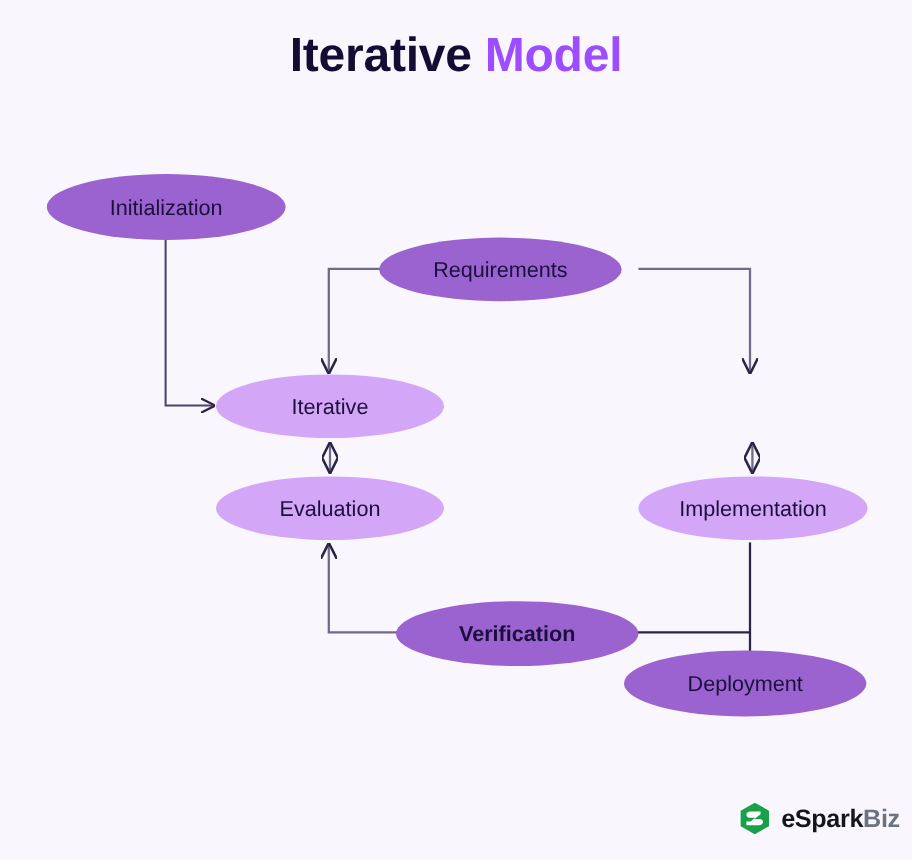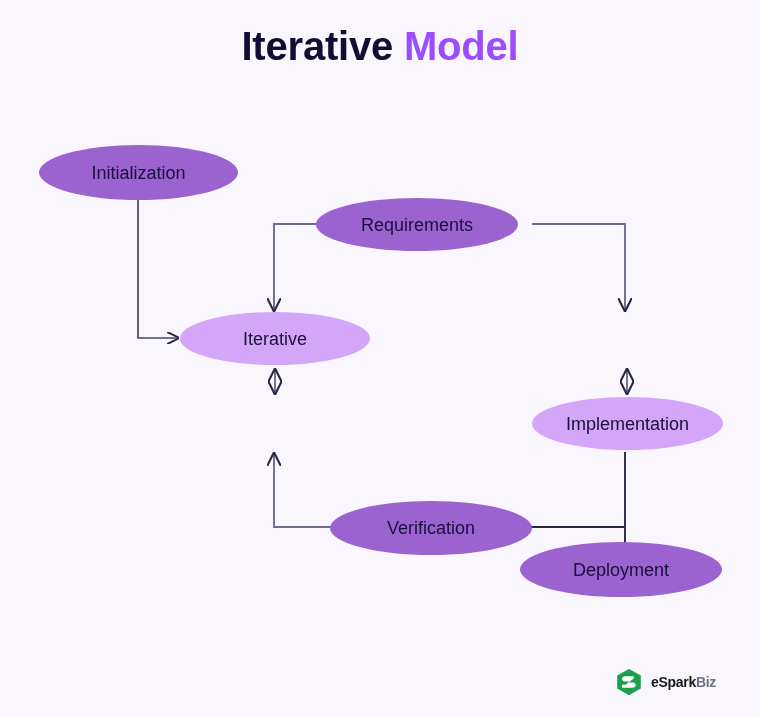--- a/index.html
+++ b/index.html
@@ -58,21 +58,21 @@
   .logo {
     position: absolute;
     left: 615px;
     top: 668px;
     display: flex;
     align-items: center;
     gap: 8px;
   }
   .logo-mark { width: 28px; height: 28px; display: block; }
   .logo-text {
-    font-size: 14px;
+    font-size: 21px;
     font-weight: bold;
     letter-spacing: -0.3px;
     line-height: 1;
   }
   .logo-text .a { color: #15161a; }
   .logo-text .b { color: #6b7280; font-weight: bold; }
 </style>
 </head>
 <body>
 
@@ -115,26 +115,29 @@
 
   <div class="node dark" style="left:316px; top:198px; width:202px; height:53px;">
     <span>Requirements</span>
   </div>
 
   <div class="node light" style="left:180px; top:312px; width:190px; height:53px;">
     <span>Iterative</span>
   </div>
 
 
+  <div class="node light" style="left:180px; top:397px; width:190px; height:53px;">
+    <span>Evaluation</span>
+  </div>
 
   <div class="node light" style="left:532px; top:397px; width:191px; height:53px;">
     <span>Implementation</span>
   </div>
 
-  <div class="node dark" style="left:330px; top:501px; width:202px; height:54px;">
+  <div class="node dark" style="left:330px; top:501px; width:202px; height:54px;font-weight:bold;">
     <span>Verification</span>
   </div>
 
   <div class="node dark" style="left:520px; top:542px; width:202px; height:55px;">
     <span>Deployment</span>
   </div>
 
   <div class="logo">
     <svg class="logo-mark" viewBox="0 0 32 32">
       <path d="M16 1 L29.5 8.6 L29.5 23.4 L16 31 L2.5 23.4 L2.5 8.6 Z" fill="#19a04b"></path>

